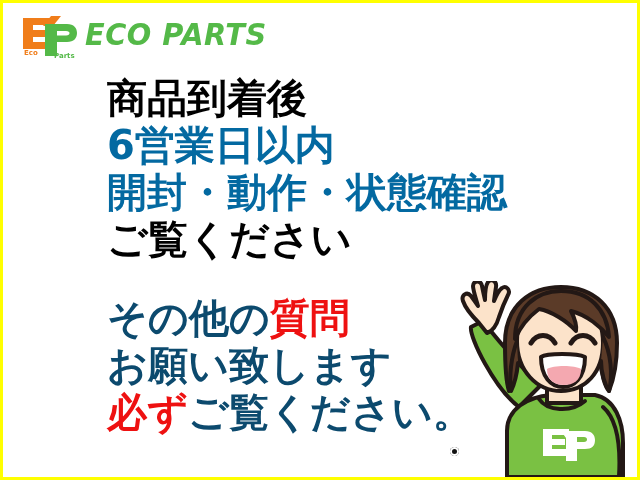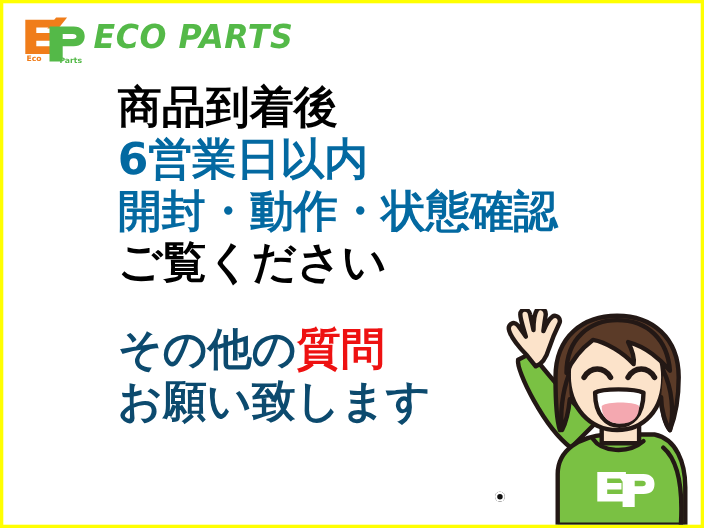--- a/index.html
+++ b/index.html
@@ -126,20 +126,23 @@
 
     <div class="msg-line">
       <span class="blk">その他の</span><span class="red">質問</span>
     </div>
 
     <div class="msg-line">
       <span class="blk">お願い致します</span>
     </div>
 
 
+    <div class="msg-line">
+      <span class="red">必ず</span><span class="blk">ご覧ください。</span>
+    </div>
   </div>
 
   <div class="stray-dot"></div>
 
   <div class="character">
     <svg viewBox="0 0 196 196" xmlns="http://www.w3.org/2000/svg" aria-hidden="true">
       <g stroke="#231815" stroke-width="4" stroke-linejoin="round" stroke-linecap="round">
 
         <path d="M36 46 C34 56 60 108 84 126 L106 104 C86 88 54 48 48 40 Z" fill="#7ac143"></path>
 

